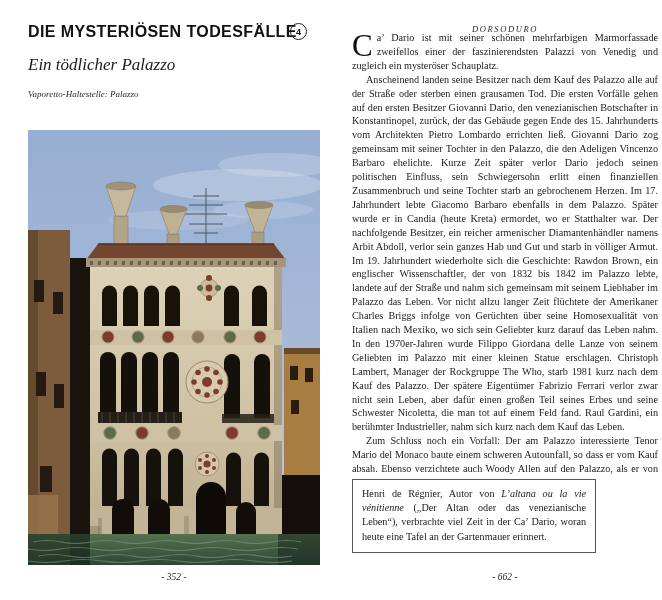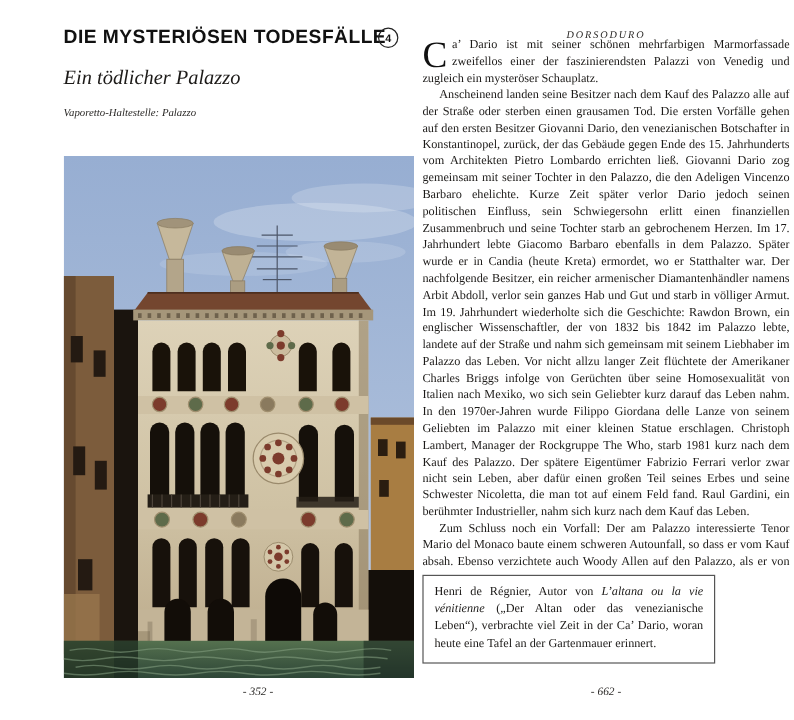--- a/index.html
+++ b/index.html
@@ -1,21 +1,21 @@
 <!DOCTYPE html>
 <html lang="de"><head>
 <meta charset="utf-8">
 <style>
   html,body{margin:0;padding:0;}
   body{
     width:662px;height:600px;background:#ffffff;position:relative;
     font-family:"Liberation Serif", serif;color:#1c1a18;overflow:hidden;
   }
   .page{position:absolute;top:0;height:600px;}
-  .left-page{left:0;width:331px;margin-left:25px;}
+  .left-page{left:0;width:331px;}
   .right-page{left:331px;width:331px;}
 
   
   .title-block{position:absolute;left:28px;top:20px;width:300px;}
   .chapter-title{
     font-family:"Liberation Sans", sans-serif;font-weight:700;
     font-size:16px;letter-spacing:0.4px;line-height:24px;color:#111;
   }
   .chapter-badge{
     position:absolute;left:262px;top:3px;width:15px;height:15px;border:1.2px solid #222;
@@ -27,21 +27,21 @@
   }
   .transit-note{
     margin-top:14px;font-style:italic;font-size:9px;color:#2a2826;
   }
   .photo{position:absolute;left:28px;top:130px;width:292px;height:435px;overflow:hidden;}
   .photo svg{display:block;}
 
   .pagenum{
     position:absolute;top:572px;font-style:italic;font-size:9.5px;color:#2a2826;text-align:center;
   }
-  .pagenum.left{left:44px;width:292px;}
+  .pagenum.left{left:28px;width:292px;}
   .pagenum.right{left:21px;width:306px;}
 
   
   .running-head{
     position:absolute;left:21px;top:24px;width:306px;text-align:center;
     font-style:italic;font-size:8.5px;letter-spacing:1.6px;color:#2a2826;
     font-variant:small-caps;
   }
   .body-text{
     position:absolute;left:21px;top:31px;width:306px;height:444px;overflow:hidden;

